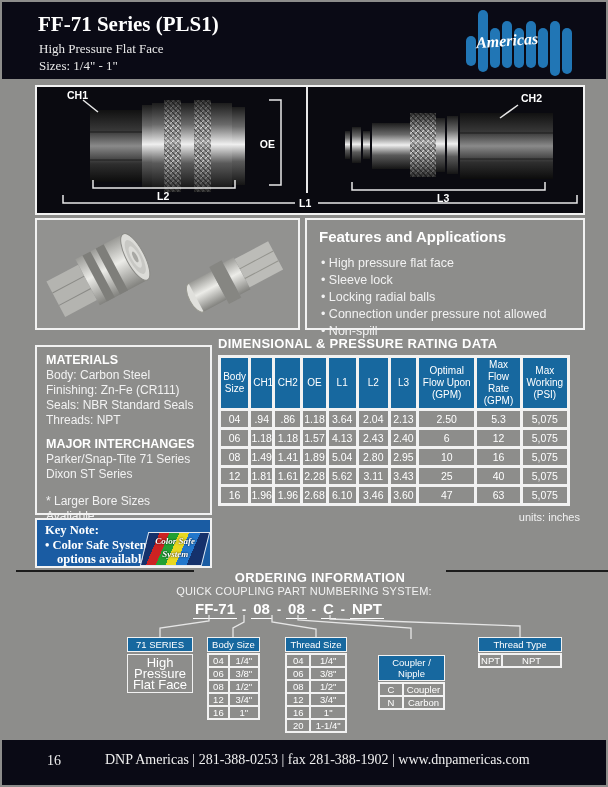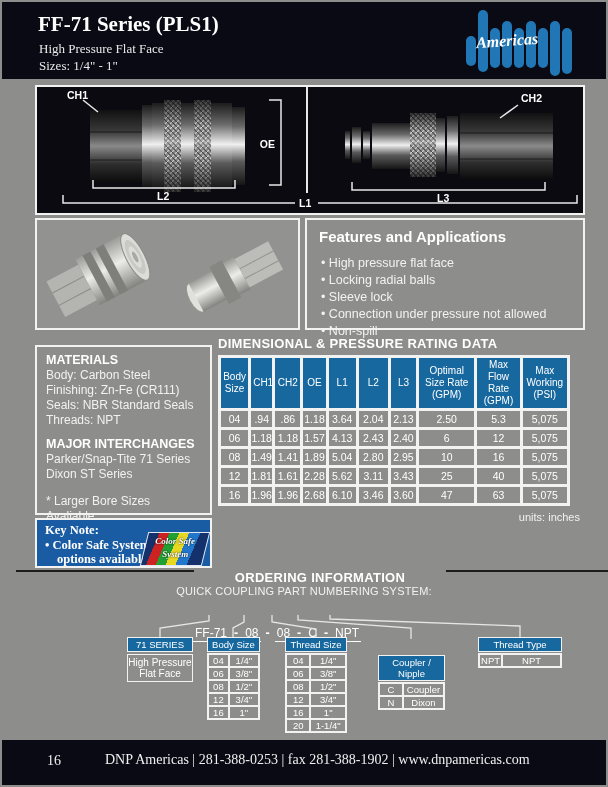--- a/index.html
+++ b/index.html
@@ -54,29 +54,29 @@
   .dimtable tr.drow td{background:#8d8d8b;height:16px;font-size:10.5px;}
   .units-note{position:absolute;left:228px;top:511px;width:352px;text-align:right;
     color:#f2f2f2;font-size:11px;}
   
   .ord-rule{position:absolute;left:16px;top:570px;width:608px;display:flex;gap:32px;}
   .ord-rule .hline{flex:1;height:2px;background:#1c1c1c;}
   .ord-title{color:#fff;font-size:13px;font-weight:bold;padding:0 9px;letter-spacing:.3px;}
   .ord-sub{position:absolute;left:0;top:585px;width:608px;text-align:center;
     color:#f2f2f2;font-size:11px;letter-spacing:.2px;}
   .partnum{position:absolute;left:193px;top:600px;display:flex;align-items:baseline;}
-  .pseg{color:#fff;font-size:12px;font-weight:normal;border-bottom:1.5px solid #fff;
-    padding:0 2px 1px 2px;margin-top:26px;}
+  .pseg{color:#fff;font-size:15px;font-weight:bold;border-bottom:1.5px solid #fff;
+    padding:0 2px 1px 2px;}
   .pdash{color:#fff;font-size:12.5px;font-weight:bold;margin:0 5px;}
   .connectors{position:absolute;left:0;top:614px;}
   
   .ogroup{position:absolute;}
   .ohead{background:#17689f;border:1.5px solid #f2f2f2;color:#fff;font-size:9.5px;
     text-align:center;padding:1px 0;}
-  .obody{border:1.5px solid #f2f2f2;color:#fff;font-size:10px;text-align:center;
+  .obody{border:1.5px solid #f2f2f2;color:#fff;font-size:13px;text-align:center;
     padding:2px 0;margin-top:2px;line-height:11px;}
   .otable{width:100%;border-collapse:separate;border-spacing:2px;background:#f2f2f2;
     table-layout:fixed;margin-top:1px;}
   .otable td{background:#8d8d8b;color:#fff;font-size:9.5px;text-align:center;
     height:11px;padding:0 1px;}
   
   .ft-page{position:absolute;left:45px;top:13px;color:#f0f0f0;
     font-family:"Liberation Serif",serif;font-size:14px;}
   .ft-contact{position:absolute;left:103px;top:12px;color:#f0f0f0;
     font-family:"Liberation Serif",serif;font-size:14px;}
@@ -225,22 +225,22 @@
         <line x1="8" y1="-5" x2="46" y2="-5" stroke="#94948e"></line>
         <line x1="8" y1="6" x2="46" y2="6" stroke="#94948e"></line>
       </g>
     </svg>
   </div>
 
   <div class="panel graypanel" style="left:305px;top:218px;width:280px;height:112px;">
     <div class="feat-title">Features and Applications</div>
     <ul class="feat-list">
       <li>High pressure flat face</li>
+      <li>Sleeve lock</li>
       <li>Locking radial balls</li>
-      <li>Sleeve lock</li>
       <li>Connection under pressure not allowed</li>
       <li>Non-spill</li>
     </ul>
   </div>
 
   <div class="panel graypanel" style="left:35px;top:345px;width:177px;height:170px;">
     <div class="mat-inner">
       <div class="mhead">MATERIALS</div>
       <div class="mline">Body: Carbon Steel</div>
       <div class="mline">Finishing: Zn-Fe (CR111)</div>
@@ -284,21 +284,21 @@
     </colgroup>
     <tbody>
         <tr class="hrow">
       <td>Body Size</td>
       <td>CH1</td>
       <td>CH2</td>
       <td>OE</td>
       <td>L1</td>
       <td>L2</td>
       <td>L3</td>
-      <td>Optimal Size Rate (GPM)</td>
+      <td>Optimal Flow Upon (GPM)</td>
       <td>Max Flow Rate (GPM)</td>
       <td>Max Working (PSI)</td>
     </tr>
     <tr class="drow">
       <td>04</td>
           <td>.94</td>
       <td>.86</td>
           <td>1.18</td>
       <td>3.64</td>
           <td>2.04</td>
@@ -471,21 +471,21 @@
           <col style="width:36%">
           <col style="width:64%">
         </colgroup>
       <tbody>
           <tr>
             <td>C</td>
             <td>Coupler</td>
           </tr>
       <tr>
             <td>N</td>
-            <td>Dixon</td>
+            <td>Carbon</td>
           </tr>
     </tbody>
       </table>
   </div>
 
   <div class="ogroup" style="left:478px;top:637px;width:84px;">
     <div class="ohead">Thread Type</div>
     <table class="otable">
       <colgroup>
           <col style="width:27%">

